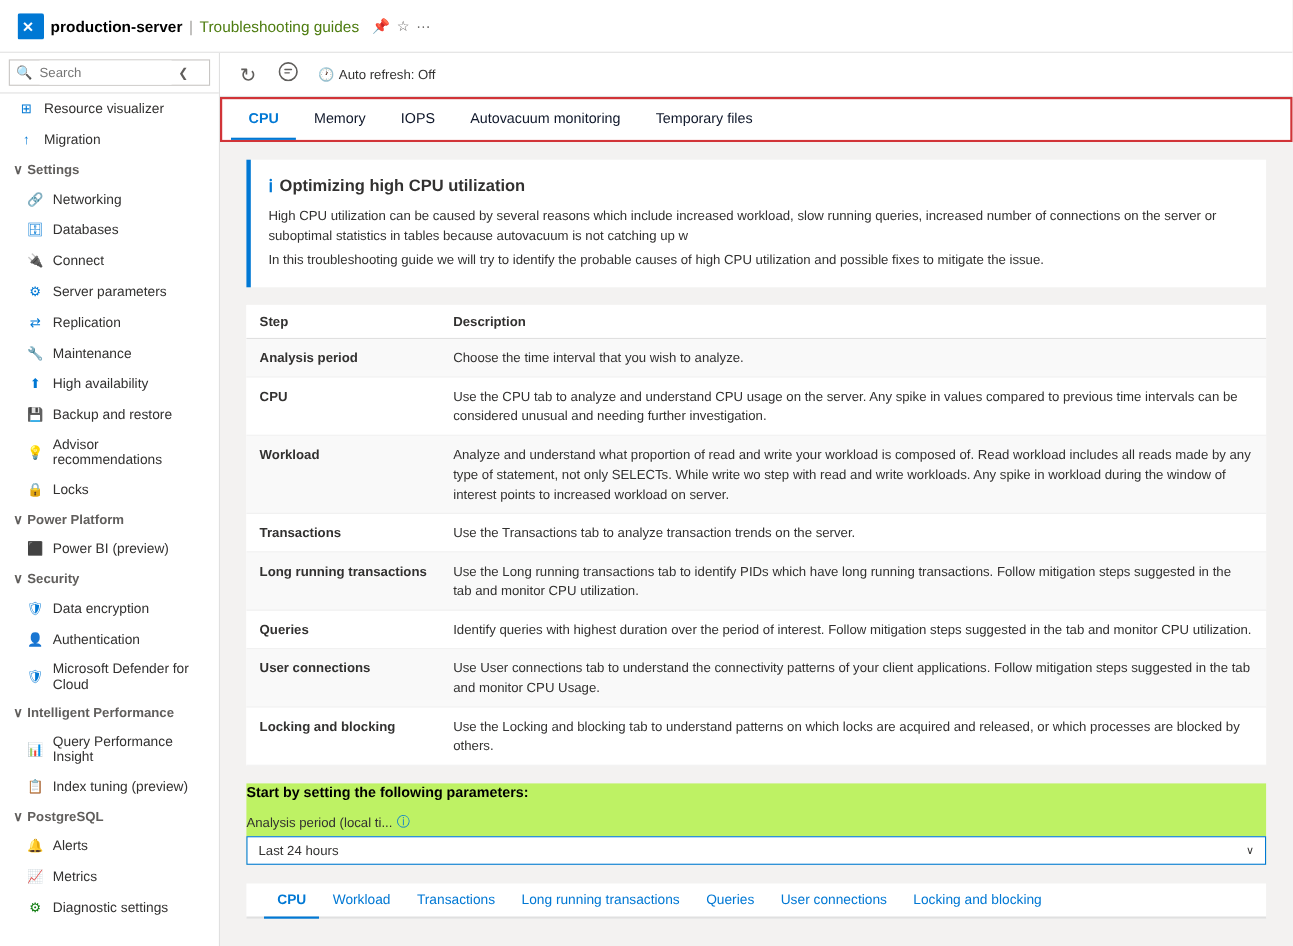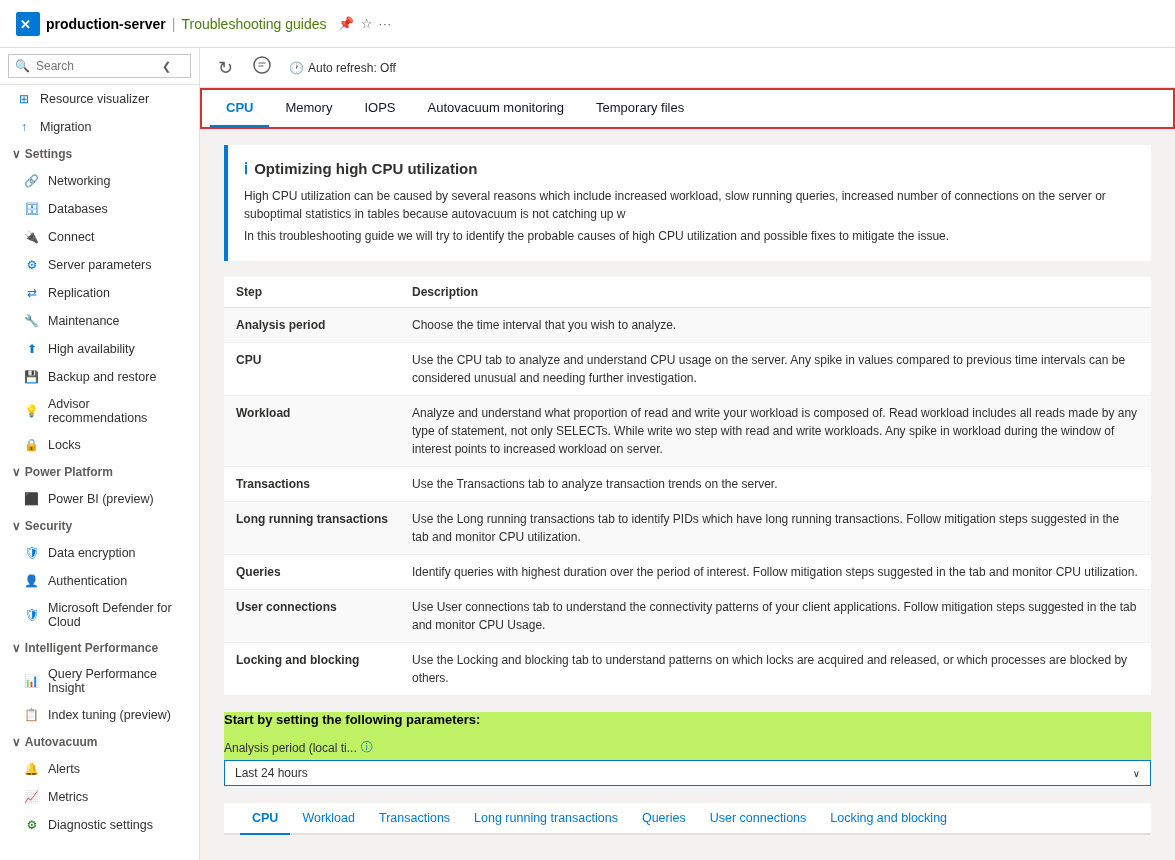--- a/index.html
+++ b/index.html
@@ -185,21 +185,21 @@
       <span class="sidebar-icon" style="color:#0078d4;">📊</span>
       <span>Query Performance Insight</span>
     </div>
     <div class="sidebar-item" style="padding-left:24px;">
       <span class="sidebar-icon" style="color:#107c10;">📋</span>
       <span>Index tuning (preview)</span>
     </div>
 
     <div class="sidebar-group">
       <span>∨</span>
-      <span>Autovacuum</span>
+      <span>PostgreSQL</span>
     </div>
     <div class="sidebar-item" style="padding-left:24px;">
       <span class="sidebar-icon" style="color:#107c10;">🔔</span>
       <span>Alerts</span>
     </div>
     <div class="sidebar-item" style="padding-left:24px;">
       <span class="sidebar-icon" style="color:#107c10;">📈</span>
       <span>Metrics</span>
     </div>
     <div class="sidebar-item" style="padding-left:24px;">

